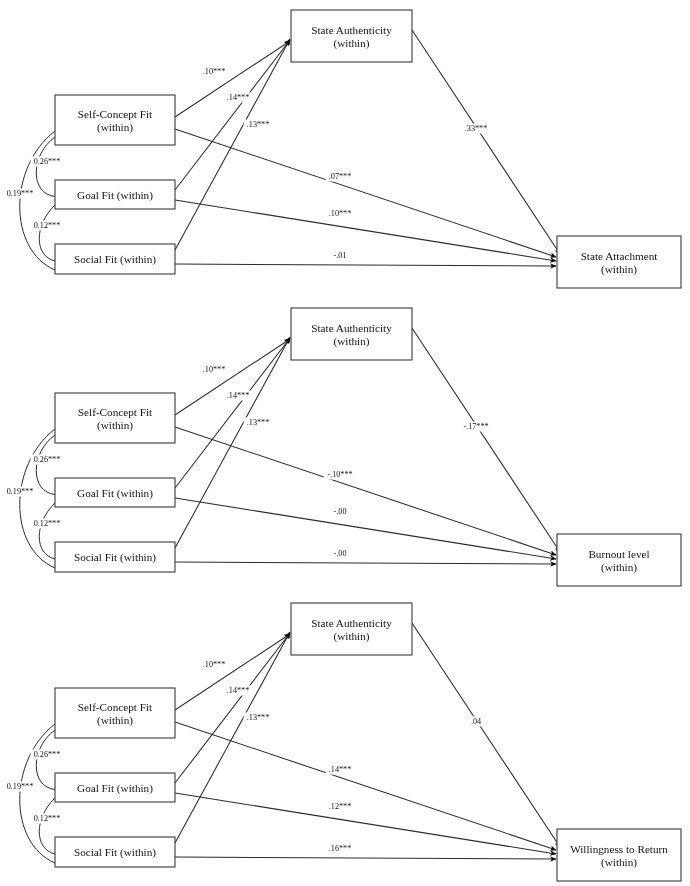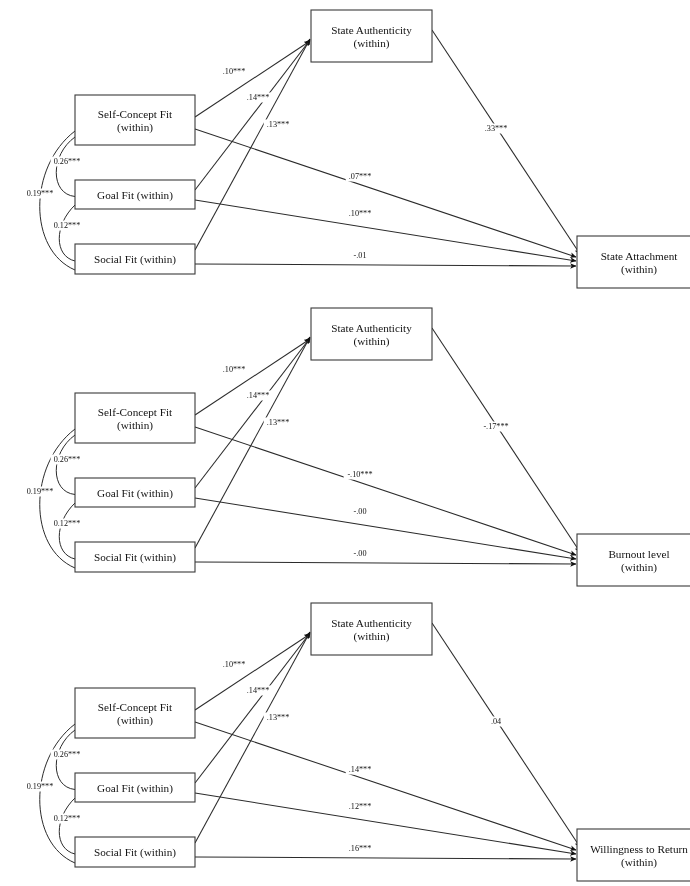--- a/index.html
+++ b/index.html
@@ -11,21 +11,20 @@
     width: 690px;
     height: 886px;
     font-family: "Liberation Serif", "DejaVu Serif", serif;
     color: #1a1a1a;
     overflow: hidden;
   }
   #diagram-root {
     position: relative;
     width: 552px;
     height: 886px;
-    margin-left: 20px;
   }
   svg.panel-svg {
     position: absolute;
     left: 0;
     top: 0;
     width: 690px;
     height: 886px;
   }
   .node-box {
     fill: #ffffff;

